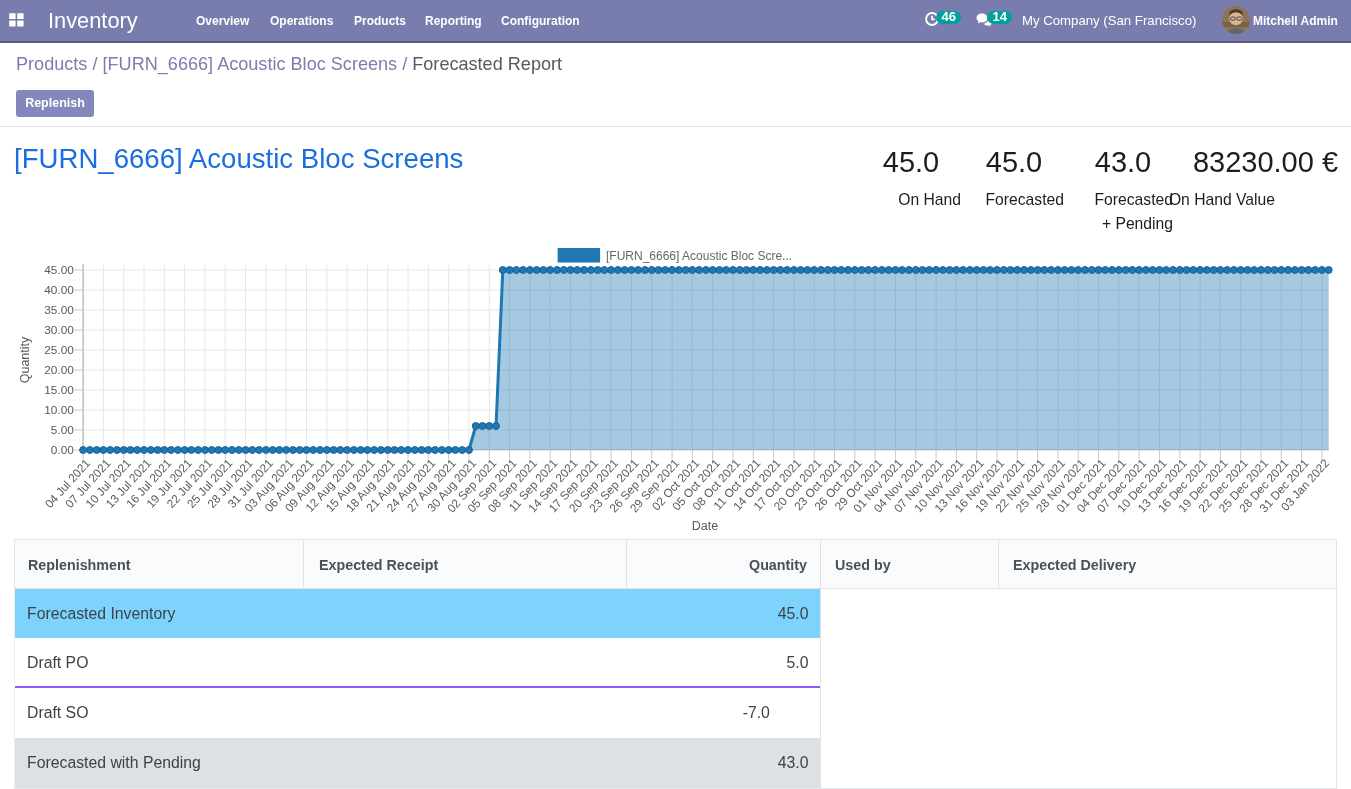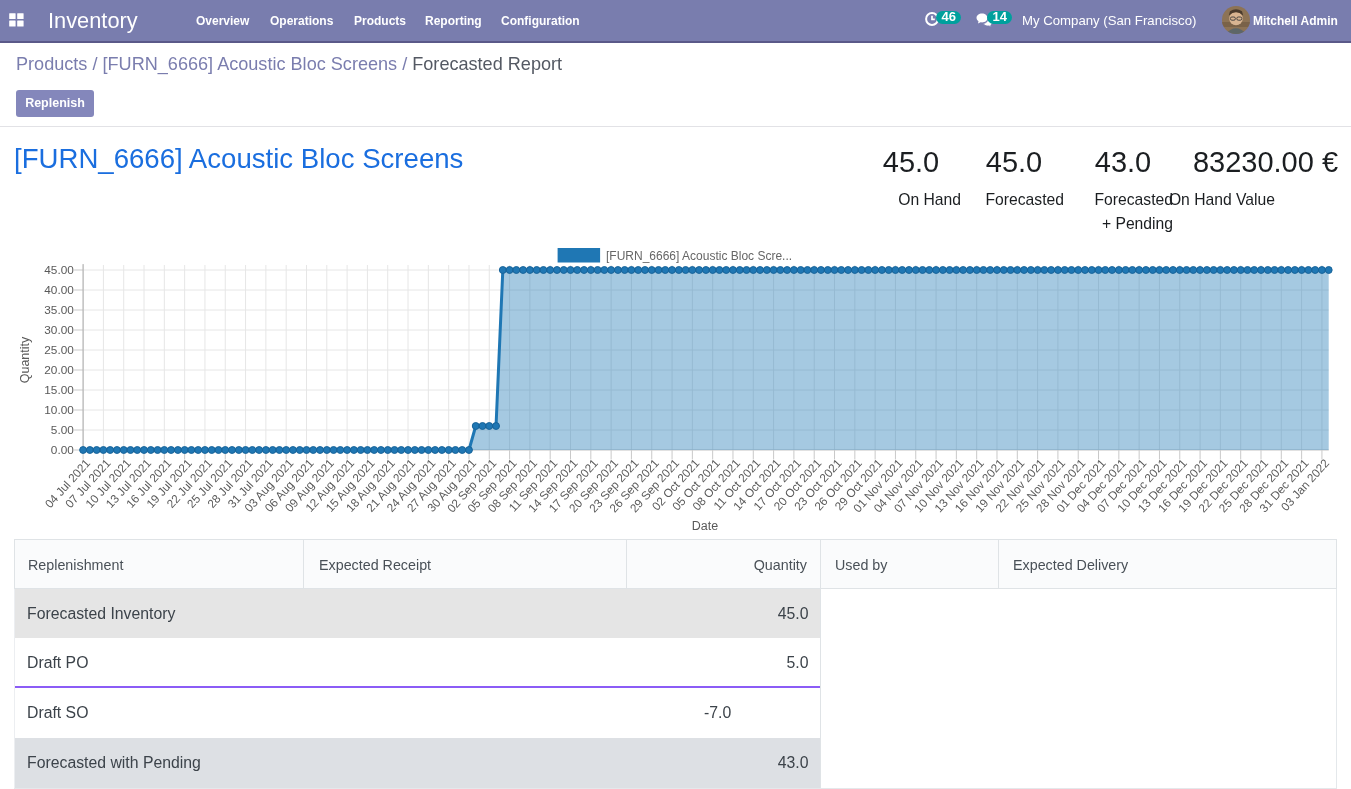--- a/index.html
+++ b/index.html
@@ -10,21 +10,21 @@
 .navtxt { position:absolute; top:13px; font-size:13.2px; color:#fff; }
 .badge { position:absolute; top:11px; height:12.8px; background:#00a09d; color:#fff; font-size:13px; font-weight:bold; border-radius:7px; padding:0 5.5px; line-height:12.8px; }
 .crumbs { position:absolute; left:16px; top:54px; font-size:18.1px; color:#7a7dae; }
 .crumbs .cur { color:#545963; }
 .btn { position:absolute; left:16px; top:90px; width:78px; height:27px; background:#8487bb; color:#fff; font-size:12.5px; font-weight:bold; text-align:center; line-height:27px; border-radius:3px; }
 .divider { position:absolute; left:0; top:126px; width:1351px; height:1px; background:#e2e2e6; }
 .title { position:absolute; left:14px; top:143px; font-size:27.6px; color:#1a6edf; }
 .num { position:absolute; top:147.8px; font-size:29px; line-height:29px; color:#1b1e21; text-align:center; }
 .lbl { position:absolute; top:188px; font-size:15.7px; line-height:24px; color:#1b1e21; text-align:right; }
 .tblwrap { position:absolute; left:14px; top:539px; width:1323px; height:249px; font-size:15.8px; color:#3c434a; }
-.thead { position:absolute; left:0; top:0; width:1323px; height:49.5px; background:#fafbfc; border:1px solid #dfe3e6; font-size:14.3px; color:#495057; }
+.thead { position:absolute; left:0; top:0; width:1323px; height:49.5px; background:#fafbfc; border:1px solid #dfe3e6; font-size:14.3px; color:#495057;font-weight:bold; }
 .thead .c { position:absolute; top:0; height:47.5px; line-height:51px; border-right:1px solid #dfe3e6; }
 </style></head>
 <body>
 <div class="nav">
   <svg class="abs" style="left:9px;top:13px" width="15" height="14" viewBox="0 0 15 14">
       <g fill="#fff">
         <rect x="0.2" y="0.2" width="6.4" height="5.8" rx="0.5"></rect>
         <rect x="8.2" y="0.2" width="6.4" height="5.8" rx="0.5"></rect>
         <rect x="0.2" y="7.6" width="6.4" height="5.8" rx="0.5"></rect>
         <rect x="8.2" y="7.6" width="6.4" height="5.8" rx="0.5"></rect>
@@ -501,31 +501,31 @@
 <text x="606" y="259.8" font-family="'Liberation Sans',sans-serif" font-size="12" fill="#666">[FURN_6666] Acoustic Bloc Scre...</text>
 </svg>
 <div class="tblwrap">
   <div class="thead">
     <div class="c" style="left:0;width:289px;padding-left:13px">Replenishment</div>
     <div class="c" style="left:289px;width:323px;padding-left:15px">Expected Receipt</div>
     <div class="c" style="left:612px;width:194px;text-align:right;padding-right:13px">Quantity</div>
     <div class="c" style="left:806px;width:178px;padding-left:14px">Used by</div>
     <div class="c" style="left:984px;width:339px;border-right:none;padding-left:14px">Expected Delivery</div>
   </div>
-  <div class="abs" style="left:0;top:49.5px;width:806px;height:49.8px;background:#e5e5e5;">
+  <div class="abs" style="left:0;top:49.5px;width:806px;height:49.8px;background:#7dd3fc;">
     <div class="abs" style="left:13px;top:16px">Forecasted Inventory</div>
     <div class="abs" style="left:690px;top:16px;width:104.5px;text-align:right">45.0</div>
   </div>
   <div class="abs" style="left:0;top:99.3px;width:806px;height:49.8px;border-bottom:2px solid #8b5cf6;">
     <div class="abs" style="left:13px;top:16px">Draft PO</div>
     <div class="abs" style="left:690px;top:16px;width:104.5px;text-align:right">5.0</div>
   </div>
   <div class="abs" style="left:0;top:149.1px;width:806px;height:49.8px;">
     <div class="abs" style="left:13px;top:16px">Draft SO</div>
-    <div class="abs" style="left:690px;top:16px;width:104.5px;text-align:left">-7.0</div>
+    <div class="abs" style="left:690px;top:16px;width:104.5px;text-align:center">-7.0</div>
   </div>
   <div class="abs" style="left:0;top:198.9px;width:806px;height:49.8px;background:#dde0e4;">
     <div class="abs" style="left:13px;top:16px">Forecasted with Pending</div>
     <div class="abs" style="left:690px;top:16px;width:104.5px;text-align:right">43.0</div>
   </div>
   <div class="abs" style="left:806px;top:49.5px;width:1px;height:199.5px;background:#dfe3e6"></div>
   <div class="abs" style="left:0;top:49.5px;width:1px;height:199px;background:#eceef1"></div>
   <div class="abs" style="left:1322px;top:49.5px;width:1px;height:199px;background:#e4e8eb"></div>
   <div class="abs" style="left:0;top:248.6px;width:1323px;height:1px;background:#e4e8eb"></div>
 </div>

